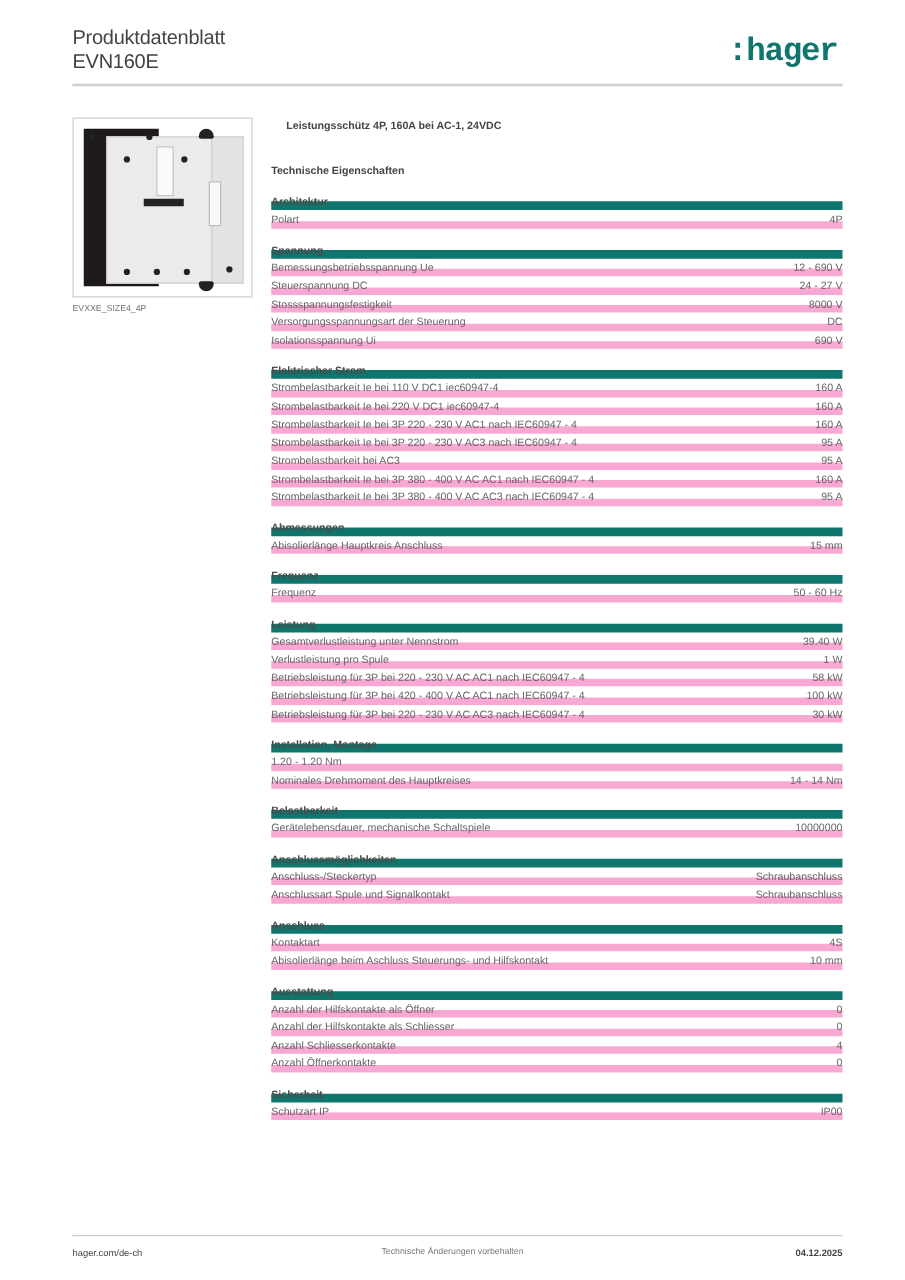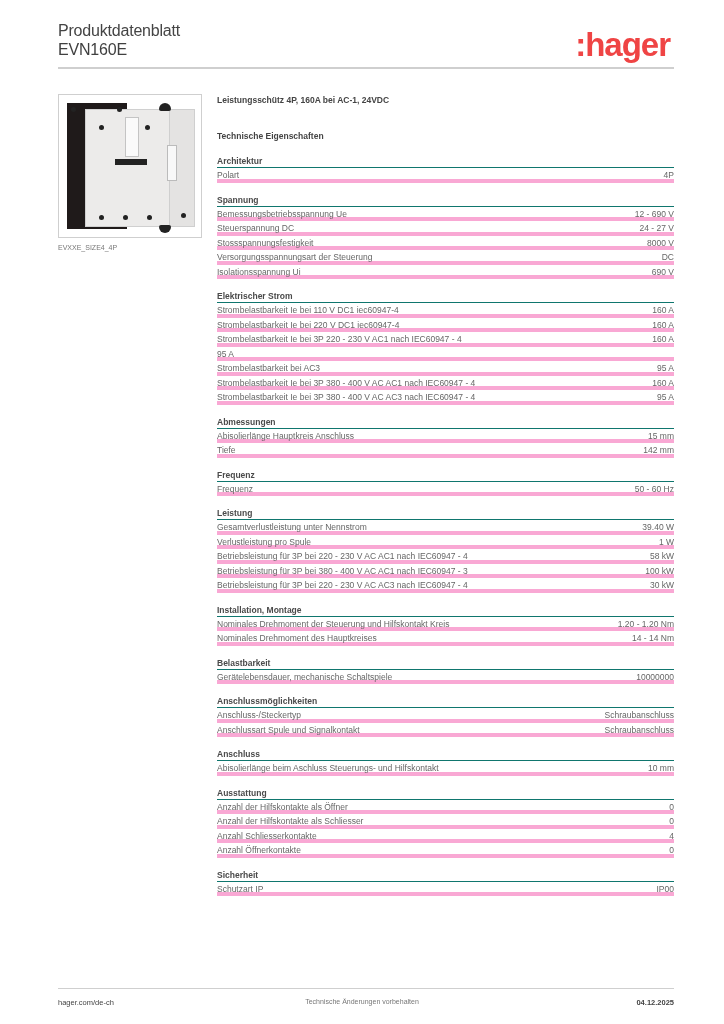--- a/index.html
+++ b/index.html
@@ -2,42 +2,42 @@
 <html><head>
 <meta charset="utf-8">
 <style>
   * { box-sizing: border-box; margin: 0; padding: 0; }
   html, body { width: 724px; height: 1024px; background: #ffffff; }
   body { position: relative; font-family: "Liberation Sans", sans-serif; color: #555; overflow: hidden; }
 
   .header { position: absolute; left: 58px; top: 20px; width: 616px; height: 48px; }
   .doc-title { position: absolute; left: 0; top: 2px; font-size: 16px; font-weight: normal; color: #444; letter-spacing: -0.2px; }
   .doc-subtitle { position: absolute; left: 0; top: 21px; font-size: 16px; color: #404040; letter-spacing: -0.2px; }
-  .logo { position: absolute; right: 4px; top: 6px; font-size: 33px; font-weight: bold; color: #ef4444; letter-spacing: -1px; font-family: Liberation Sans, sans-serif; }
+  .logo { position: absolute; right: 4px; top: 6px; font-size: 26px; font-weight: bold; color: #0f766e; letter-spacing: -1px; font-family: Liberation Mono, monospace; }
   .header-rule { position: absolute; left: 58px; top: 67px; width: 616px; height: 2px; background: #cfcfcf; }
 
   .product-image { position: absolute; left: 58px; top: 94px; width: 144px; height: 144px; border: 1px solid #cfcfcf; background: #fff; overflow: hidden; }
   .image-caption { position: absolute; left: 58px; top: 244px; font-size: 7px; color: #777; }
 
   .contactor-back { position: absolute; left: 8px; top: 8px; width: 60px; height: 126px; background: #1f1a1a; }
   .contactor-body { position: absolute; left: 26px; top: 14px; width: 90px; height: 118px; background: #ecebea; border: 1px solid #d0d0d0; }
   .contactor-side { position: absolute; left: 110px; top: 14px; width: 26px; height: 118px; background: #e4e3e2; border: 1px solid #cfcfcf; }
   .contactor-window { position: absolute; left: 66px; top: 22px; width: 14px; height: 40px; background: #fafafa; border: 1px solid #c4c4c4; }
   .contactor-bar { position: absolute; left: 56px; top: 64px; width: 32px; height: 6px; background: #222; }
   .contactor-aux { position: absolute; left: 108px; top: 50px; width: 10px; height: 36px; background: #f8f8f8; border: 1px solid #bbb; }
   .screw { position: absolute; width: 5px; height: 5px; border-radius: 50%; background: #222; }
   .knob { position: absolute; width: 12px; height: 8px; background: #222; border-radius: 6px 6px 2px 2px; }
 
   .content { position: absolute; left: 217px; top: 94px; width: 457px; }
-  .product-desc { font-size: 8.5px; font-weight: bold; color: #444; height: 36px; line-height: 12px; }
+  .product-desc { font-size: 8.5px; font-weight: bold; color: #444; height: 36px; line-height: 12px; margin-left: 12px; }
   .tech-heading { font-size: 8.5px; font-weight: bold; color: #444; height: 24px; line-height: 12px; }
 
   .section { margin-bottom: 10px; }
-  .section-title { font-size: 8.5px; font-weight: bold; color: #4a4a4a; height: 14px; line-height: 14px; border-bottom: 1px solid #0f766e; }
-  .row { display: flex; justify-content: space-between; height: 14.5px; line-height: 14px; font-size: 8.5px; color: #666; border-bottom: 4px solid #f9a8d4; }
+  .section-title { font-size: 8.5px; font-weight: bold; color: #4a4a4a; height: 14px; line-height: 14px; border-bottom: 7px solid #0f766e; }
+  .row { display: flex; justify-content: space-between; height: 14.5px; line-height: 14px; font-size: 8.5px; color: #666; border-bottom: 6px solid #f9a8d4; }
   .row .label { white-space: nowrap; }
   .row .value { white-space: nowrap; text-align: center; }
 
   .footer-rule { position: absolute; left: 58px; top: 988px; width: 616px; height: 1px; background: #cfcfcf; }
   .footer-left { position: absolute; left: 58px; top: 998px; font-size: 7.5px; font-weight: normal; color: #444; }
   .footer-center { position: absolute; left: 0; width: 724px; text-align: center; top: 998px; font-size: 7px; color: #777; }
   .footer-right { position: absolute; right: 50px; top: 998px; font-size: 7.5px; font-weight: bold; color: #444; margin-left: 12px; }
 </style>
 </head>
 <body>
@@ -111,20 +111,21 @@
         </div>
         <div class="row">
           <span class="label">Strombelastbarkeit Ie bei 220 V DC1 iec60947-4</span>
           <span class="value">160 A</span>
         </div>
         <div class="row">
           <span class="label">Strombelastbarkeit Ie bei 3P 220 - 230 V AC1 nach IEC60947 - 4</span>
           <span class="value">160 A</span>
         </div>
         <div class="row">
+          <span class="label">Strombelastbarkeit Ie bei 3P 220 - 230 V AC3 nach IEC60947 - 4</span>
           <span class="value">95 A</span>
         </div>
         <div class="row">
           <span class="label">Strombelastbarkeit bei AC3</span>
           <span class="value">95 A</span>
         </div>
         <div class="row">
           <span class="label">Strombelastbarkeit Ie bei 3P 380 - 400 V AC AC1 nach IEC60947 - 4</span>
           <span class="value">160 A</span>
         </div>
@@ -132,24 +133,20 @@
           <span class="label">Strombelastbarkeit Ie bei 3P 380 - 400 V AC AC3 nach IEC60947 - 4</span>
           <span class="value">95 A</span>
         </div>
       </div>
       <div class="section">
         <div class="section-title">Abmessungen</div>
         <div class="row">
           <span class="label">Abisolierlänge Hauptkreis Anschluss</span>
           <span class="value">15 mm</span>
         </div>
-        <div class="row">
-          <span class="label">Tiefe</span>
-          <span class="value">142 mm</span>
-        </div>
       </div>
       <div class="section">
         <div class="section-title">Frequenz</div>
         <div class="row">
           <span class="label">Frequenz</span>
           <span class="value">50 - 60 Hz</span>
         </div>
       </div>
       <div class="section">
         <div class="section-title">Leistung</div>
@@ -159,32 +156,31 @@
         </div>
         <div class="row">
           <span class="label">Verlustleistung pro Spule</span>
           <span class="value">1 W</span>
         </div>
         <div class="row">
           <span class="label">Betriebsleistung für 3P bei 220 - 230 V AC AC1 nach IEC60947 - 4</span>
           <span class="value">58 kW</span>
         </div>
         <div class="row">
-          <span class="label">Betriebsleistung für 3P bei 380 - 400 V AC AC1 nach IEC60947 - 3</span>
+          <span class="label">Betriebsleistung für 3P bei 420 - 400 V AC AC1 nach IEC60947 - 4</span>
           <span class="value">100 kW</span>
         </div>
         <div class="row">
           <span class="label">Betriebsleistung für 3P bei 220 - 230 V AC AC3 nach IEC60947 - 4</span>
           <span class="value">30 kW</span>
         </div>
       </div>
       <div class="section">
         <div class="section-title">Installation, Montage</div>
         <div class="row">
-          <span class="label">Nominales Drehmoment der Steuerung und Hilfskontakt Kreis</span>
           <span class="value">1.20 - 1.20 Nm</span>
         </div>
         <div class="row">
           <span class="label">Nominales Drehmoment des Hauptkreises</span>
           <span class="value">14 - 14 Nm</span>
         </div>
       </div>
       <div class="section">
         <div class="section-title">Belastbarkeit</div>
         <div class="row">
@@ -198,20 +194,24 @@
           <span class="label">Anschluss-/Steckertyp</span>
           <span class="value">Schraubanschluss</span>
         </div>
         <div class="row">
           <span class="label">Anschlussart Spule und Signalkontakt</span>
           <span class="value">Schraubanschluss</span>
         </div>
       </div>
       <div class="section">
         <div class="section-title">Anschluss</div>
+        <div class="row">
+          <span class="label">Kontaktart</span>
+          <span class="value">4S</span>
+        </div>
         <div class="row">
           <span class="label">Abisolierlänge beim Aschluss Steuerungs- und Hilfskontakt</span>
           <span class="value">10 mm</span>
         </div>
       </div>
       <div class="section">
         <div class="section-title">Ausstattung</div>
         <div class="row">
           <span class="label">Anzahl der Hilfskontakte als Öffner</span>
           <span class="value">0</span>

